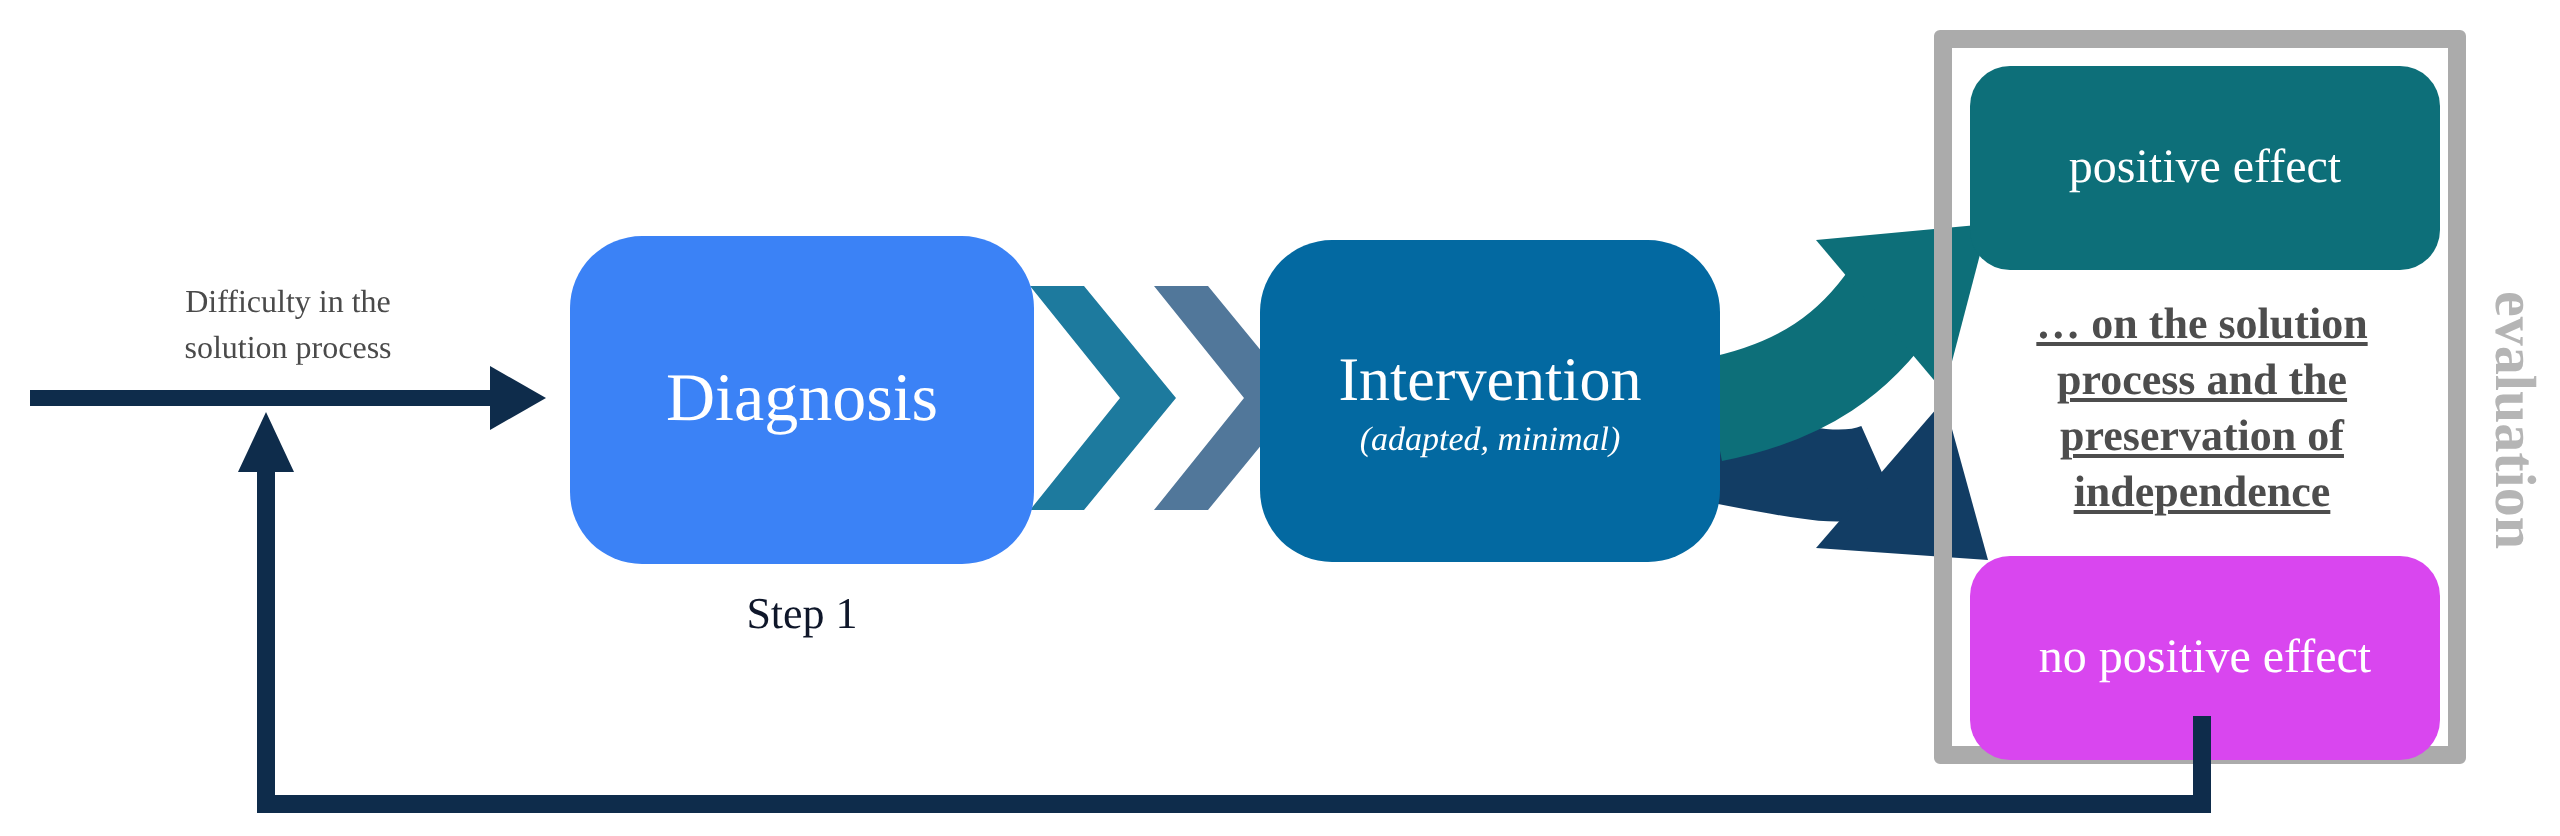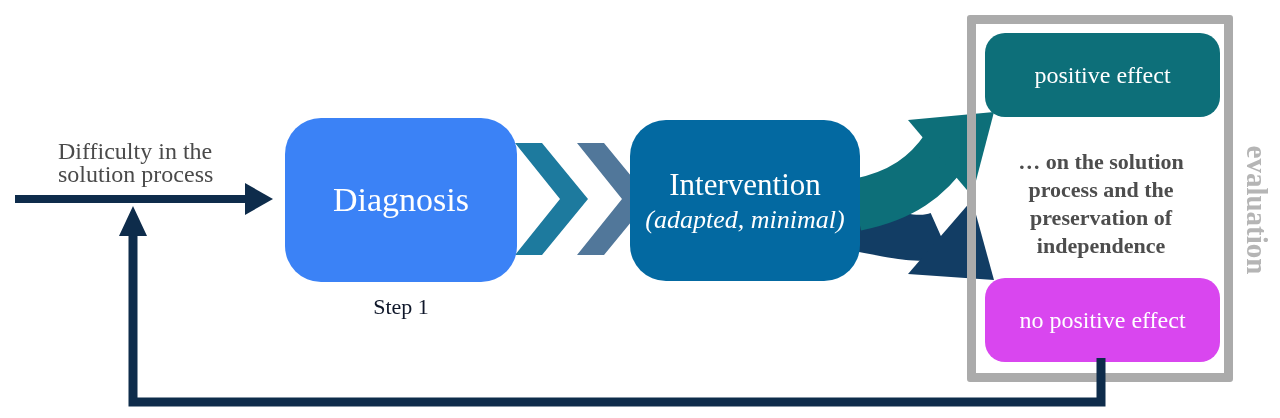--- a/index.html
+++ b/index.html
@@ -9,39 +9,39 @@
     background:#ffffff;
     font-family:"Liberation Serif", serif;
     overflow:hidden;
   }
   .layer{position:absolute;left:0;top:0;}
   svg.arrows{z-index:1;}
   .box{position:absolute;z-index:2;display:flex;flex-direction:column;align-items:center;justify-content:center;text-align:center;}
   .big-box{border-radius:36px;color:#ffffff;}
   .diagnosis{left:285px;top:118px;width:232px;height:164px;background:#3b82f6;font-size:34px;}
   .intervention{left:630px;top:120px;width:230px;height:161px;background:#0369a1;font-size:31px;}
-  .intervention .sub{font-size:26px;font-style:italic;margin-top:2px;}
+  .intervention .sub{font-size:17px;font-style:italic;margin-top:2px;}
   .step-label{position:absolute;z-index:2;color:#0f172a;font-size:22px;text-align:center;}
   .step1{left:285px;top:294px;width:232px;}
   .step2{left:630px;top:294px;width:230px;}
   .difficulty{
     position:absolute;z-index:2;left:58px;top:140px;width:172px;
-    color:#4a4a4a;font-size:24px;line-height:23px;white-space:pre-line;
+    color:#4a4a4a;font-size:16px;line-height:23px;text-align:center;white-space:pre-line;
   }
   .eval-panel{
     position:absolute;z-index:2;left:967px;top:15px;width:266px;height:367px;
     border:9px solid #ababab;border-radius:3px;box-sizing:border-box;background:transparent;
   }
-  .small-box{left:985px;width:235px;height:84px;border-radius:20px;color:#ffffff;font-size:24px;z-index:2;}
+  .small-box{left:985px;width:235px;height:102px;border-radius:20px;color:#ffffff;font-size:24px;z-index:2;}
   .positive{top:33px;background:#0d6f79;}
   .negative{top:278px;background:#d946ef;}
   .eval-desc{
     position:absolute;z-index:2;left:994px;top:148px;width:214px;
     color:#4d4d4d;font-size:22px;line-height:28px;font-weight:bold;
-    text-align:center;white-space:pre-line;
+    text-align:center;white-space:pre-line;text-decoration:underline;
   }
   .eval-vert{
     position:absolute;z-index:2;left:1172px;top:195px;width:170px;height:30px;
     color:#b5b5b5;font-size:29px;font-weight:bold;text-align:center;line-height:30px;
     transform:rotate(90deg);transform-origin:center center;
   }
   svg.loop{z-index:3;}
 </style>
 </head>
 <body>

